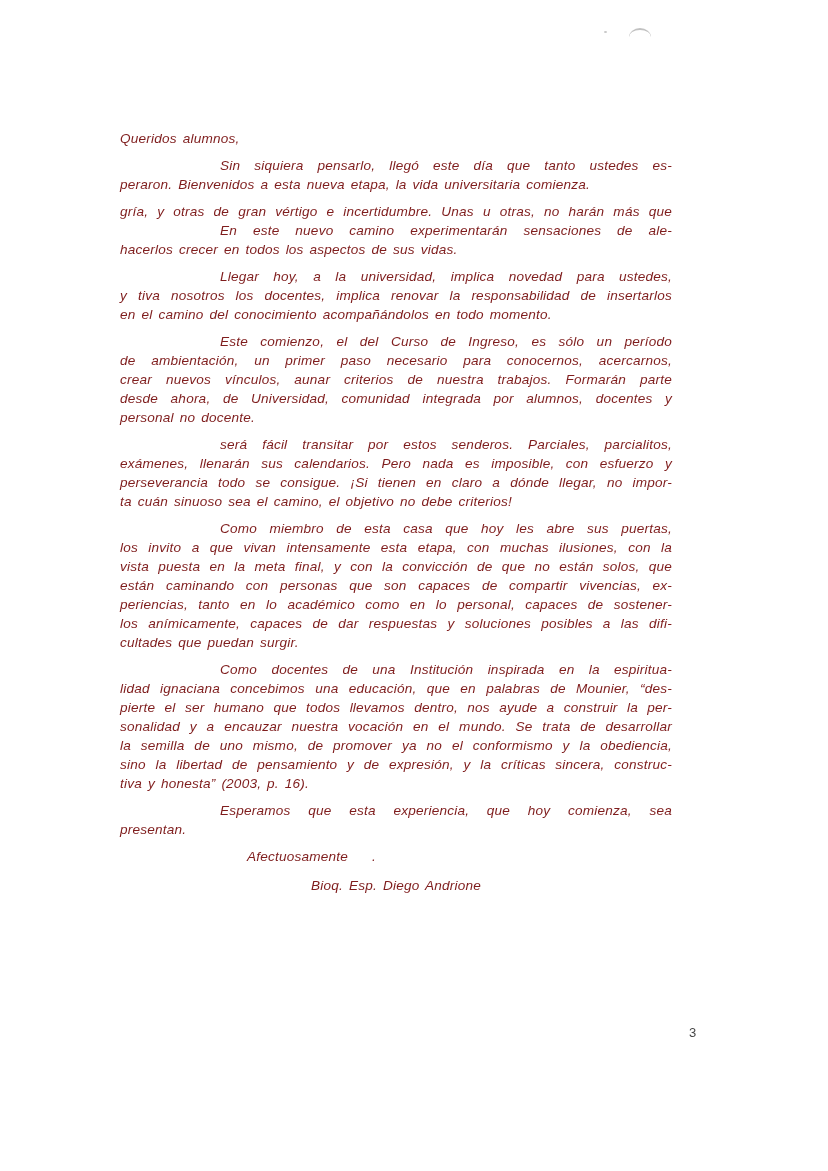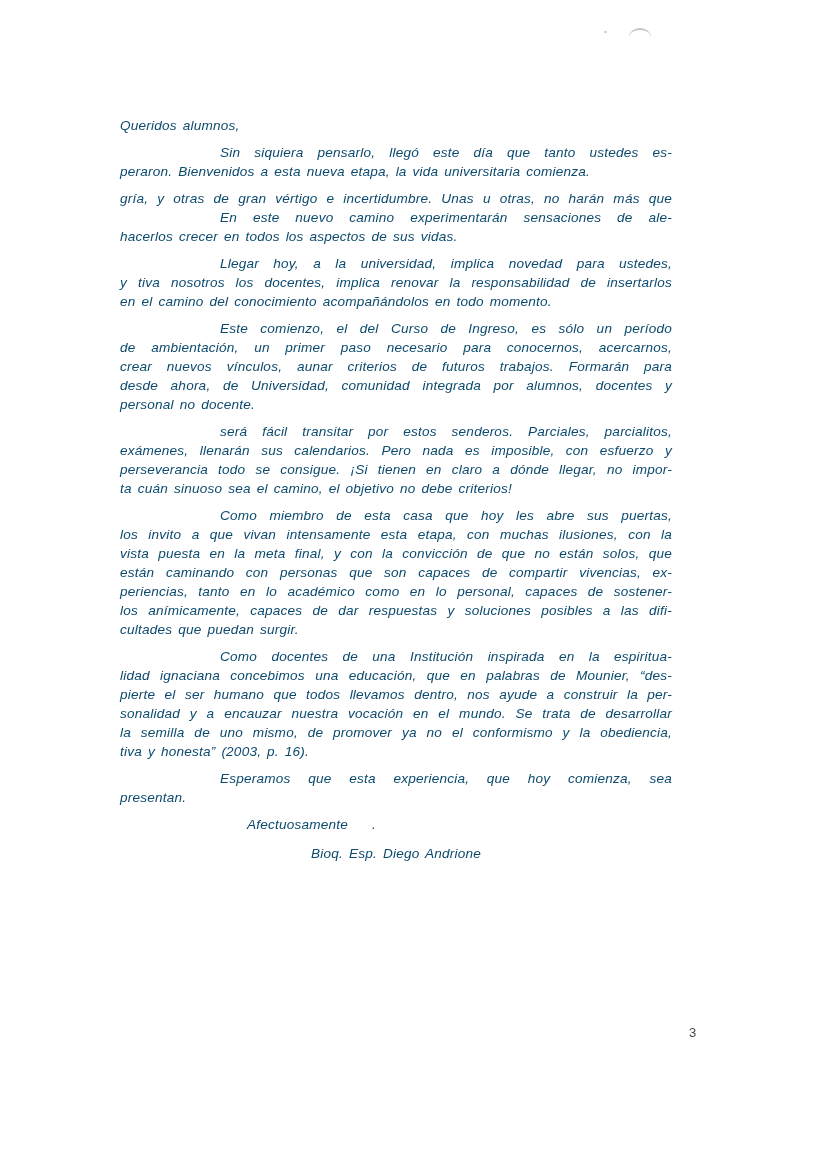--- a/index.html
+++ b/index.html
@@ -33,23 +33,23 @@
     top: 31px;
     width: 3px;
     height: 2px;
     background: #a8a8a8;
     opacity: 0.65;
     border-radius: 50%;
   }
   .letter {
     position: absolute;
     left: 120px;
-    top: 116px;
+    top: 129px;
     width: 552px;
-    color: #0c4a6e;
+    color: #7f1d1d;
     font-style: italic;
     font-size: 13.6px;
     line-height: 19px;
     letter-spacing: 0.2px;
     word-spacing: 2px;
   }
   .greeting { margin-bottom: 8px; }
   .para { margin-bottom: 8px; margin-top: 8px; }
   .line {
     text-align: justify;
@@ -97,21 +97,21 @@
           <div class="line last">hacerlos crecer en todos los aspectos de sus vidas.</div>
         </div>
         <div class="para">
           <div class="line first">Llegar hoy, a la universidad, implica novedad para ustedes,</div>
           <div class="line">y tiva nosotros los docentes, implica renovar la responsabilidad de insertarlos</div>
           <div class="line last">en el camino del conocimiento acompañándolos en todo momento.</div>
         </div>
         <div class="para">
           <div class="line first">Este comienzo, el del Curso de Ingreso,   es sólo un período</div>
           <div class="line">de ambientación, un primer paso necesario para conocernos, acercarnos,</div>
-          <div class="line">crear nuevos vínculos, aunar criterios de futuros trabajos. Formarán para</div>
+          <div class="line">crear nuevos vínculos, aunar criterios de nuestra trabajos. Formarán parte</div>
           <div class="line">desde ahora, de Universidad, comunidad integrada por alumnos, docentes y</div>
           <div class="line last">personal no docente.</div>
         </div>
         <div class="para">
           <div class="line first">será fácil transitar por estos senderos. Parciales, parcialitos,</div>
           <div class="line">exámenes, llenarán sus calendarios. Pero nada es imposible, con esfuerzo y</div>
           <div class="line">perseverancia todo se consigue. ¡Si tienen en claro a dónde llegar, no impor-</div>
           <div class="line last">ta cuán sinuoso sea el camino, el objetivo no debe criterios!</div>
         </div>
         <div class="para">
@@ -122,20 +122,21 @@
           <div class="line">periencias, tanto en lo académico como en lo personal, capaces de sostener-</div>
           <div class="line">los anímicamente, capaces de dar respuestas y soluciones posibles a las difi-</div>
           <div class="line last">cultades que puedan surgir.</div>
         </div>
         <div class="para">
           <div class="line first">Como docentes de una Institución inspirada en la espiritua-</div>
           <div class="line">lidad ignaciana concebimos una educación, que en palabras de Mounier, “des-</div>
           <div class="line">pierte el ser humano que todos llevamos dentro, nos ayude a construir la per-</div>
           <div class="line">sonalidad y a encauzar nuestra vocación en el mundo. Se trata de desarrollar</div>
           <div class="line">la semilla de uno mismo, de promover ya no el conformismo y la obediencia,</div>
+          <div class="line">sino la libertad de pensamiento y de expresión, y la críticas sincera, construc-</div>
           <div class="line last">tiva y honesta” (2003, p. 16).</div>
         </div>
         <div class="para">
           <div class="line first">Esperamos que esta experiencia, que hoy comienza, sea</div>
           <div class="line last">presentan.</div>
         </div>
       </div>
 
     <div class="closing">Afectuosamente    .</div>
 

